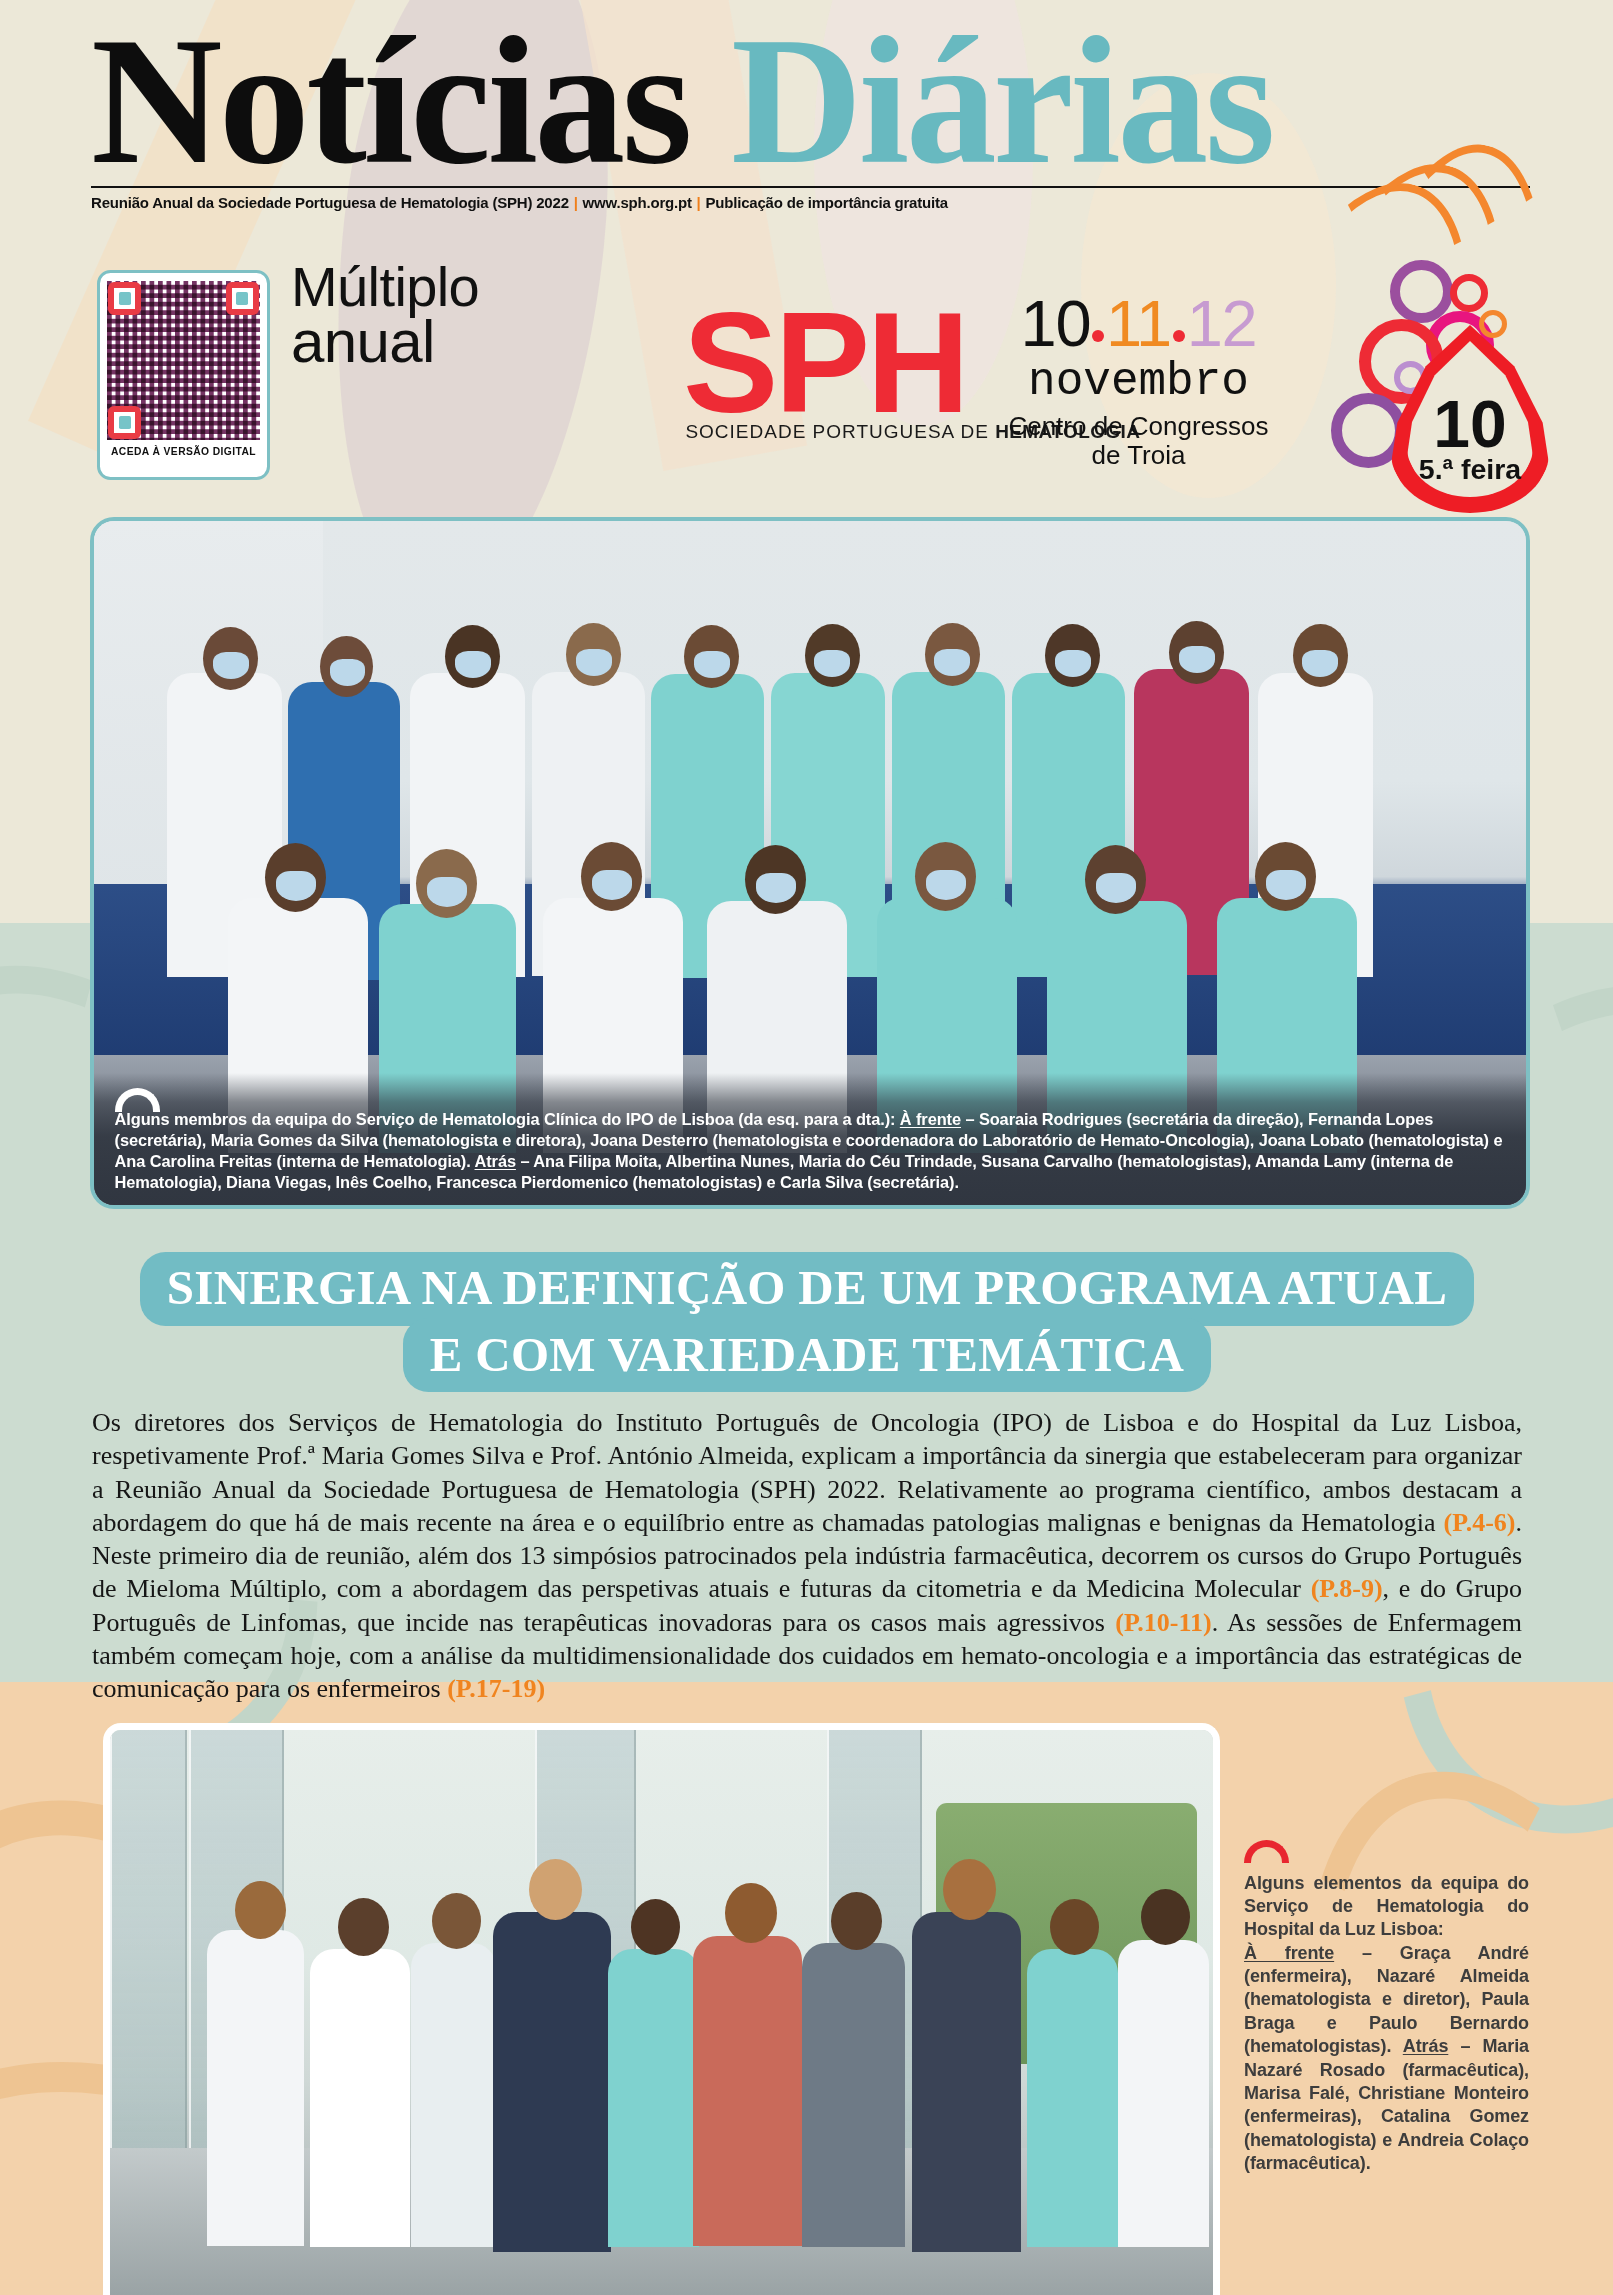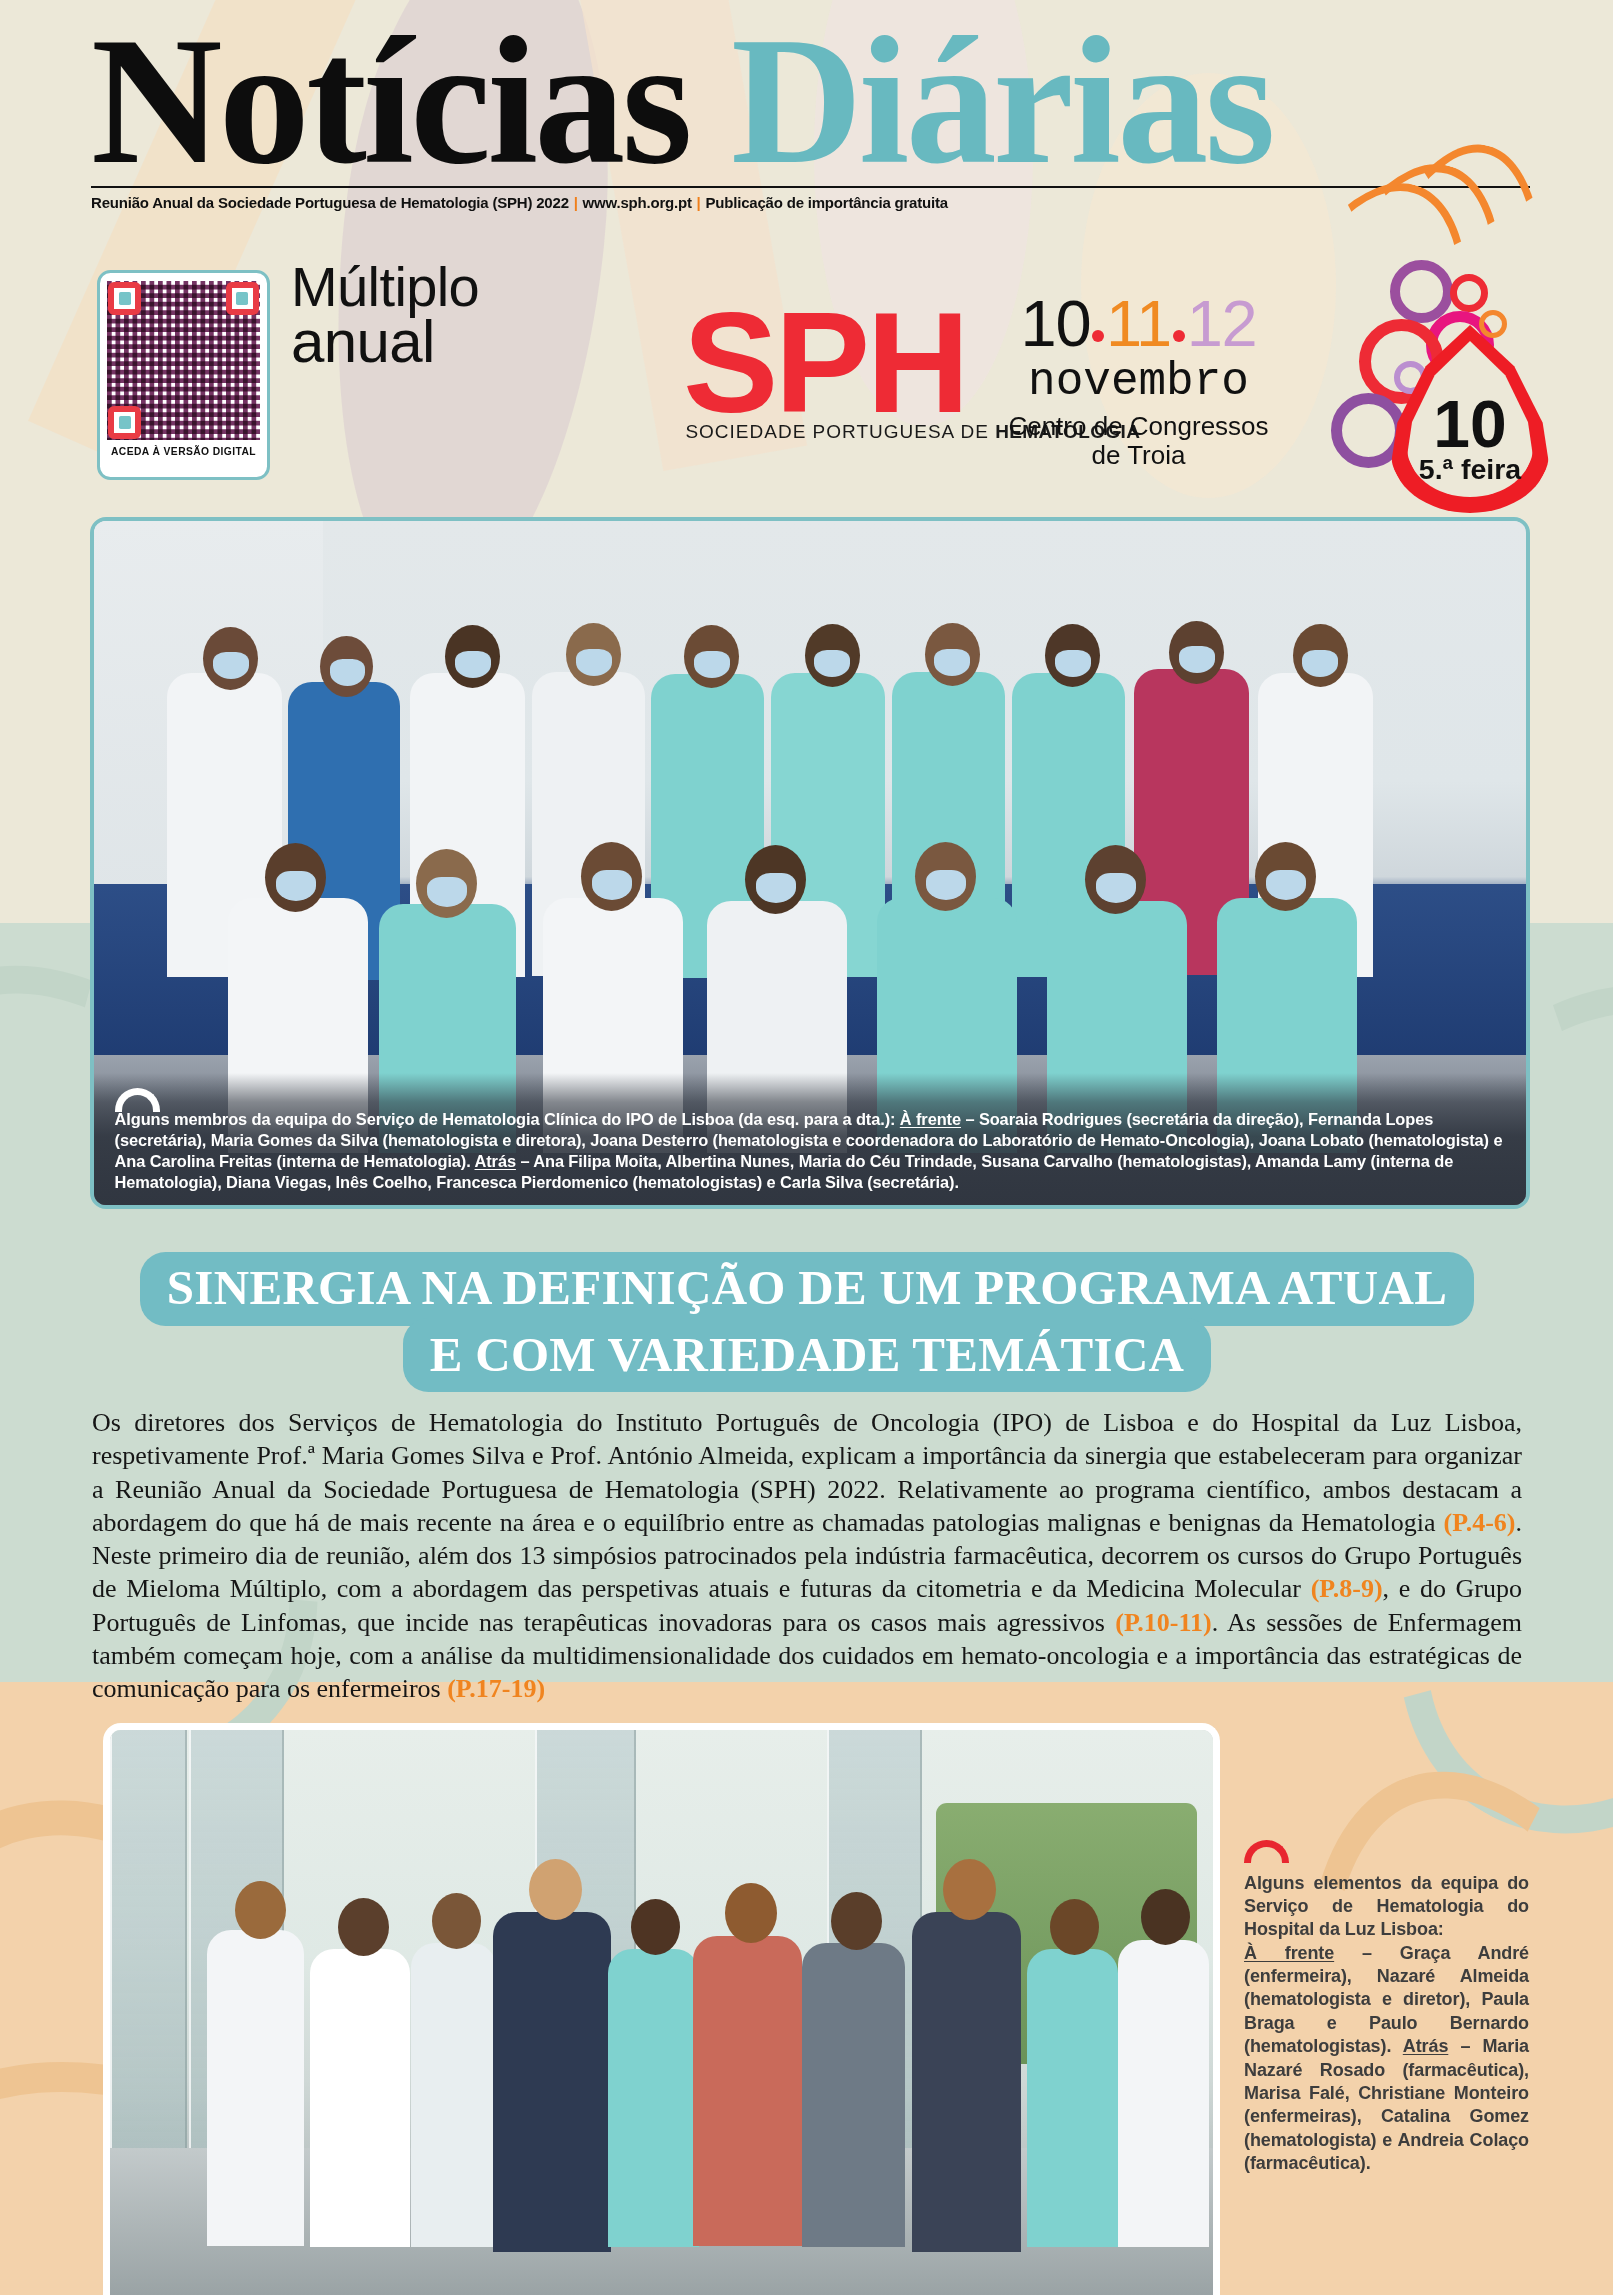--- a/index.html
+++ b/index.html
@@ -302,21 +302,21 @@
   }
   .badge-day  { font-size: 66px; font-weight: 700; color: #111; line-height: .9; }
   .badge-wd   { font-size: 28.5px; font-weight: 700; color: #111; line-height: 1; margin-top: 1.2px; }
 
   
   .photo1-wrap {
     position: absolute;
     top: 517px; left: 90px;
     width: 1440px; height: 692px;
     border: 4.9px solid #7ec0c4;
-    border-radius: 16px;
+    border-radius: 24px;
     box-sizing: border-box;
     overflow: hidden;
     z-index: 6;
     background: #d6dee2;
   }
   .p1-bg {
     position: absolute; inset: 0;
     background:
       linear-gradient(180deg, #e3e8ea 0%, #dfe6e9 38%, #cfd7dc 52%, #2f4f86 56%, #23427a 72%, #8f99a6 86%, #5e6570 100%);
   }

